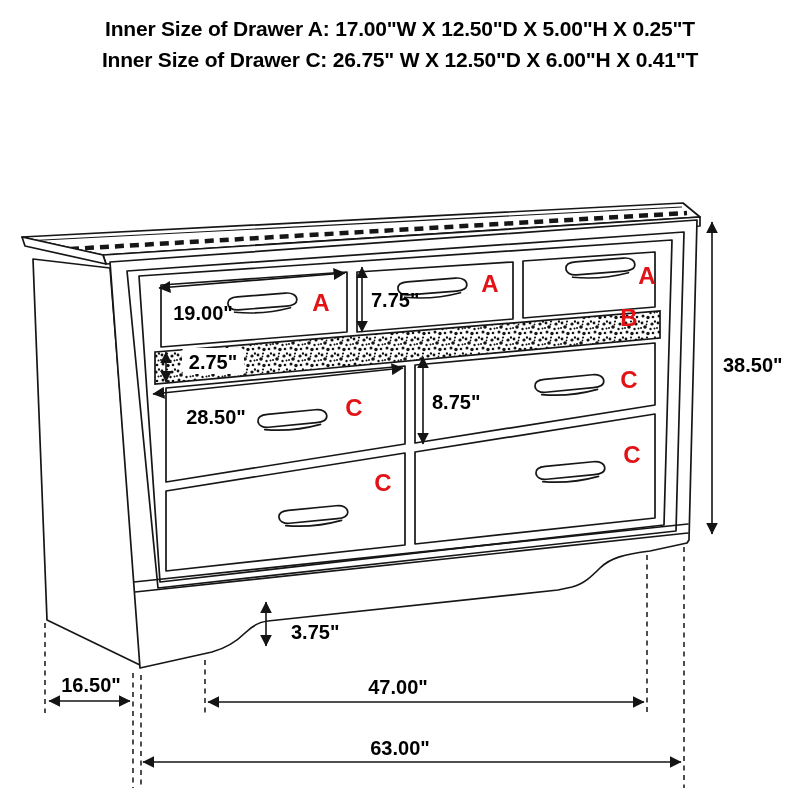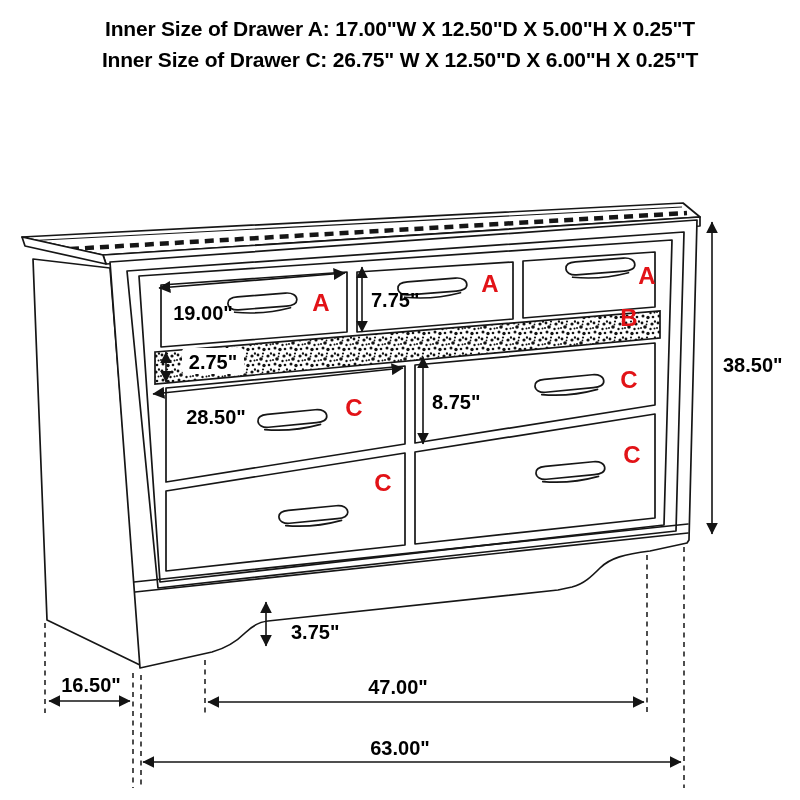--- a/index.html
+++ b/index.html
@@ -16,21 +16,21 @@
   .dimtxt{font-family:"Liberation Sans",sans-serif;font-weight:bold;font-size:20px;fill:#000;}
   .redtxt{font-family:"Liberation Sans",sans-serif;font-weight:bold;font-size:24px;}
 </style>
 </head>
 <body>
 
 <div id="stage">
 
   <div id="titleBlock">
     <div>Inner Size of Drawer A: 17.00"W X 12.50"D X 5.00"H X 0.25"T</div>
-    <div>Inner Size of Drawer C: 26.75" W X 12.50"D X 6.00"H X 0.25"T</div>
+    <div>Inner Size of Drawer C: 26.75" W X 12.50"D X 6.00"H X 0.41"T</div>
   </div>
 
   <svg width="800" height="800" viewBox="0 0 800 800">
     <defs>
       <marker id="ah" viewBox="0 0 10 10" refX="9.5" refY="5" markerWidth="7.5" markerHeight="7.5" orient="auto-start-reverse">
         <path d="M0,0 L10,5 L0,10 Z" fill="#141414"></path>
       </marker>
       <pattern id="speckle" width="16" height="16" patternUnits="userSpaceOnUse">
         <rect width="16" height="16" fill="#ffffff"></rect>
         <g fill="#111111">

